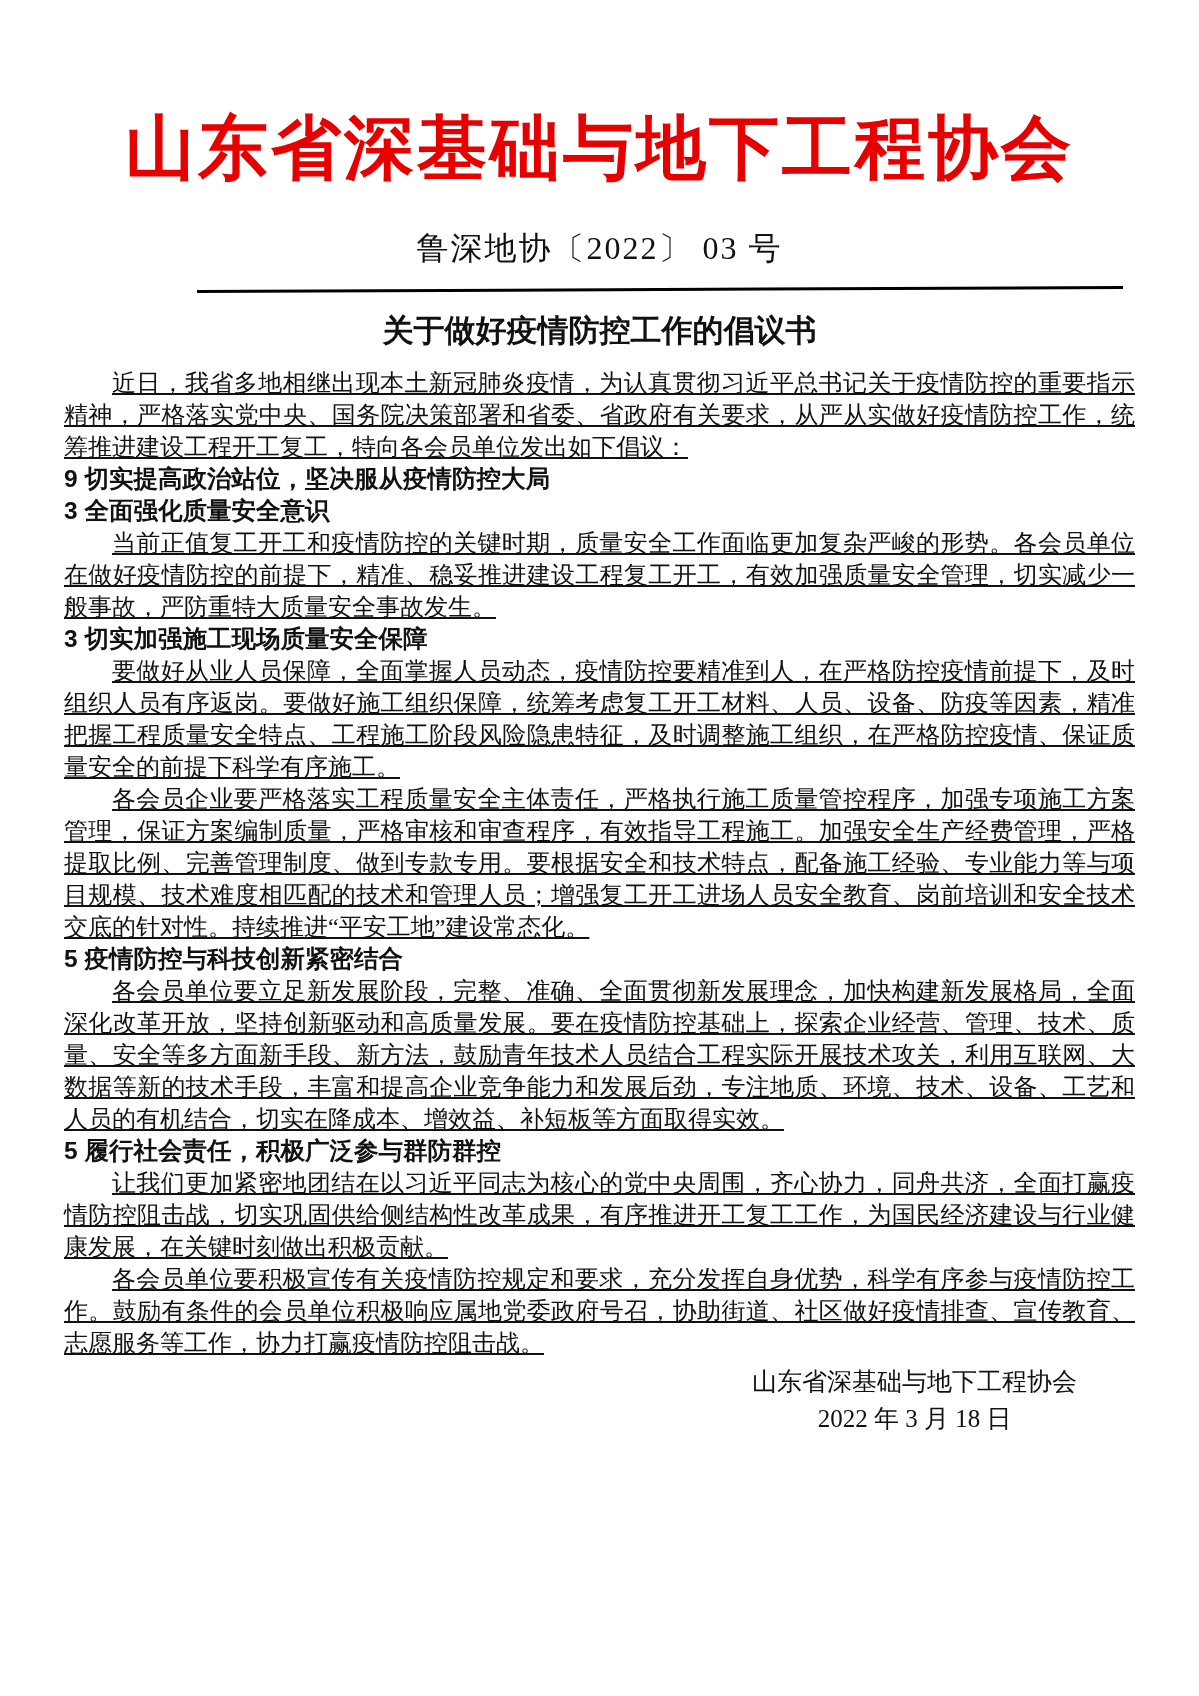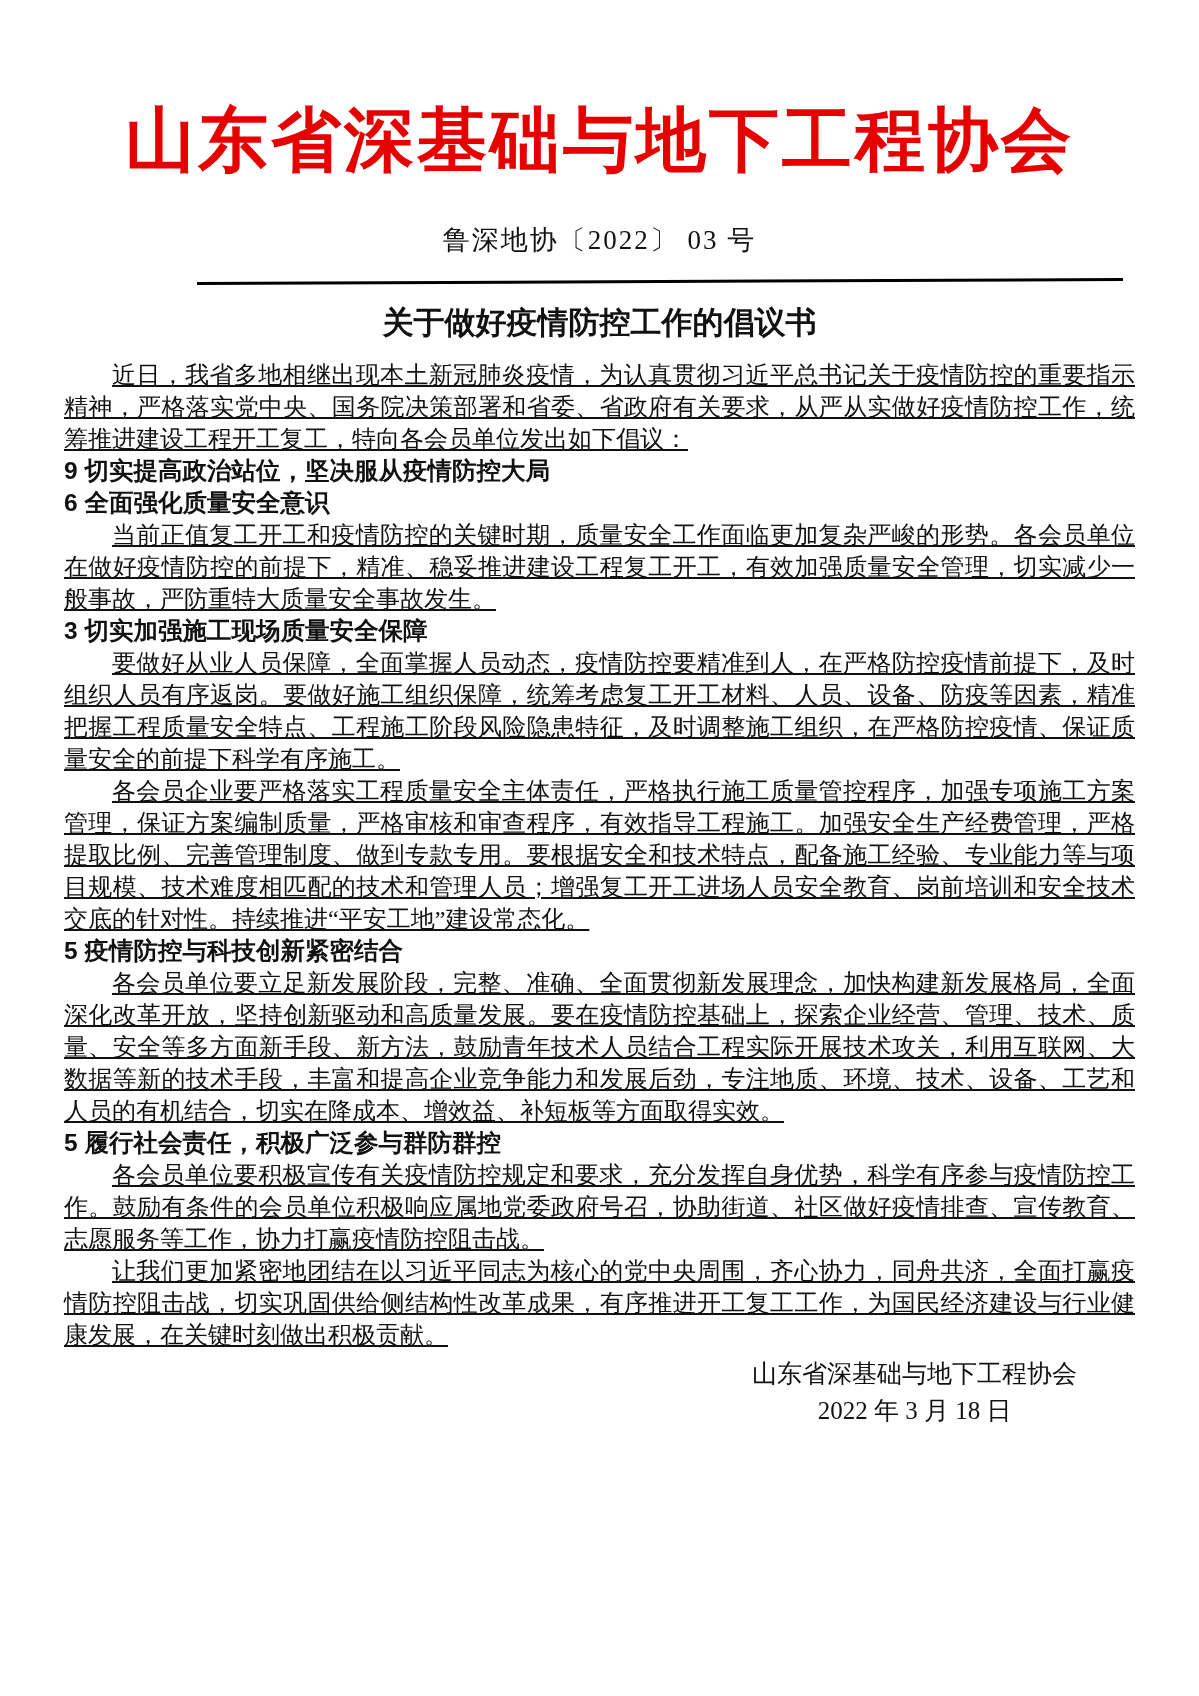--- a/index.html
+++ b/index.html
@@ -1,40 +1,40 @@
 <!DOCTYPE html>
 <html><head>
 <meta charset="utf-8">
 <style>
   html, body { margin: 0; padding: 0; background: #ffffff; }
   .page {
     position: relative;
     width: 1199px;
     height: 1428px;
-    margin: 8px auto;
+    margin: 16px auto;
     background: #ffffff;
     overflow: hidden;
     color: #111111;
     font-family: "Liberation Serif", "DejaVu Serif", serif;
   }
   .org-title {
     margin-top: 78px;
     text-align: center;
     color: #e60000;
     font-size: 70px;
     font-weight: 900;
     letter-spacing: 3px;
     line-height: 110px;
     font-family: "Liberation Serif", "DejaVu Serif", serif;
     white-space: nowrap;
   }
   .doc-number {
     margin-top: 26px;
     text-align: center;
-    font-size: 27px;
+    font-size: 32px;
     letter-spacing: 2px;
     line-height: 36px;
     font-family: Liberation Serif, serif;
   }
   .rule {
     margin-top: 22px;
     margin-left: 197px;
     width: 926px;
     height: 3px;
     background: #000000;
@@ -87,35 +87,35 @@
 
   <div class="doc-title">关于做好疫情防控工作的倡议书</div>
 
   <div class="body-text">
 
 
     <p class="para">近日，我省多地相继出现本土新冠肺炎疫情，为认真贯彻习近平总书记关于疫情防控的重要指示精神，严格落实党中央、国务院决策部署和省委、省政府有关要求，从严从实做好疫情防控工作，统筹推进建设工程开工复工，特向各会员单位发出如下倡议：</p>
 
     <p class="section-heading">9 切实提高政治站位，坚决服从疫情防控大局</p>
 
-    <p class="section-heading">6 全面强化质量安全意识</p>
+    <p class="section-heading">3 全面强化质量安全意识</p>
     <p class="para">当前正值复工开工和疫情防控的关键时期，质量安全工作面临更加复杂严峻的形势。各会员单位在做好疫情防控的前提下，精准、稳妥推进建设工程复工开工，有效加强质量安全管理，切实减少一般事故，严防重特大质量安全事故发生。</p>
 
     <p class="section-heading">3 切实加强施工现场质量安全保障</p>
     <p class="para">要做好从业人员保障，全面掌握人员动态，疫情防控要精准到人，在严格防控疫情前提下，及时组织人员有序返岗。要做好施工组织保障，统筹考虑复工开工材料、人员、设备、防疫等因素，精准把握工程质量安全特点、工程施工阶段风险隐患特征，及时调整施工组织，在严格防控疫情、保证质量安全的前提下科学有序施工。</p>
 
     <p class="para">各会员企业要严格落实工程质量安全主体责任，严格执行施工质量管控程序，加强专项施工方案管理，保证方案编制质量，严格审核和审查程序，有效指导工程施工。加强安全生产经费管理，严格提取比例、完善管理制度、做到专款专用。要根据安全和技术特点，配备施工经验、专业能力等与项目规模、技术难度相匹配的技术和管理人员；增强复工开工进场人员安全教育、岗前培训和安全技术交底的针对性。持续推进“平安工地”建设常态化。</p>
 
     <p class="section-heading">5 疫情防控与科技创新紧密结合</p>
     <p class="para">各会员单位要立足新发展阶段，完整、准确、全面贯彻新发展理念，加快构建新发展格局，全面深化改革开放，坚持创新驱动和高质量发展。要在疫情防控基础上，探索企业经营、管理、技术、质量、安全等多方面新手段、新方法，鼓励青年技术人员结合工程实际开展技术攻关，利用互联网、大数据等新的技术手段，丰富和提高企业竞争能力和发展后劲，专注地质、环境、技术、设备、工艺和人员的有机结合，切实在降成本、增效益、补短板等方面取得实效。</p>
 
     <p class="section-heading">5 履行社会责任，积极广泛参与群防群控</p>
+    <p class="para">让我们更加紧密地团结在以习近平同志为核心的党中央周围，齐心协力，同舟共济，全面打赢疫情防控阻击战，切实巩固供给侧结构性改革成果，有序推进开工复工工作，为国民经济建设与行业健康发展，在关键时刻做出积极贡献。</p>
+
     <p class="para">各会员单位要积极宣传有关疫情防控规定和要求，充分发挥自身优势，科学有序参与疫情防控工作。鼓励有条件的会员单位积极响应属地党委政府号召，协助街道、社区做好疫情排查、宣传教育、志愿服务等工作，协力打赢疫情防控阻击战。</p>
-
-    <p class="para">让我们更加紧密地团结在以习近平同志为核心的党中央周围，齐心协力，同舟共济，全面打赢疫情防控阻击战，切实巩固供给侧结构性改革成果，有序推进开工复工工作，为国民经济建设与行业健康发展，在关键时刻做出积极贡献。</p>
   </div>
 
   <div class="signoff">
     <div>山东省深基础与地下工程协会</div>
     <div>2022 年 3 月 18 日</div>
   </div>
 
 </div>
 
 </body></html>

